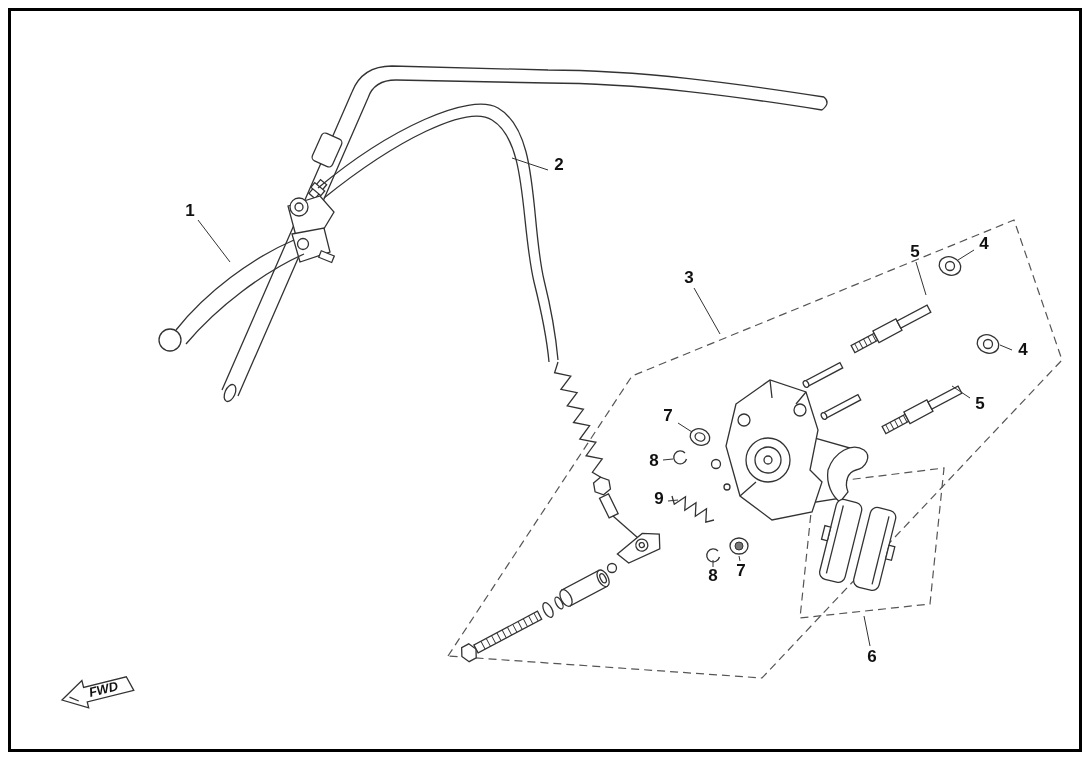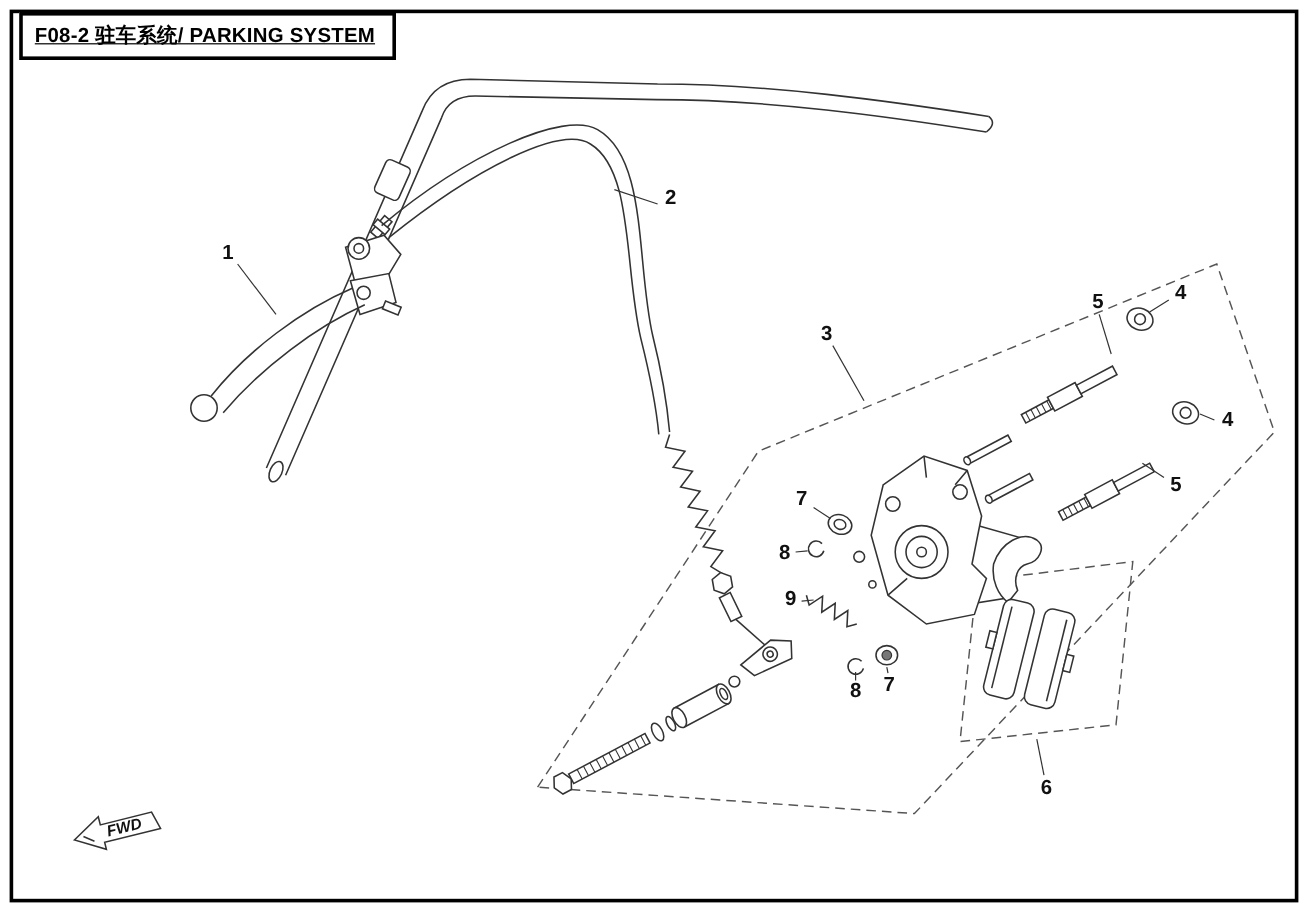--- a/index.html
+++ b/index.html
@@ -18,23 +18,20 @@
   .leader{stroke:#333;stroke-width:1;fill:none;}
   .tick{stroke:#333;stroke-width:0.9;fill:none;}
   .fwd-text{font-size:13px;font-weight:bold;font-style:italic;fill:#111;}
 </style>
 </head>
 <body>
 
 <div class="page">
   <div class="frame"></div>
 
-  <div class="title-box">
-    <span>F08-2 驻车系统/ PARKING SYSTEM</span>
-  </div>
 
   <svg class="drawing" width="1090" height="760" viewBox="0 0 1090 760">
 
     <g>
       <polygon class="dash" points="448,656 632,376 1014,220 1062,360 762,678"></polygon>
     </g>
     <g>
       <polygon class="dash" points="814,484 944,468 930,604 800,618"></polygon>
     </g>
 

